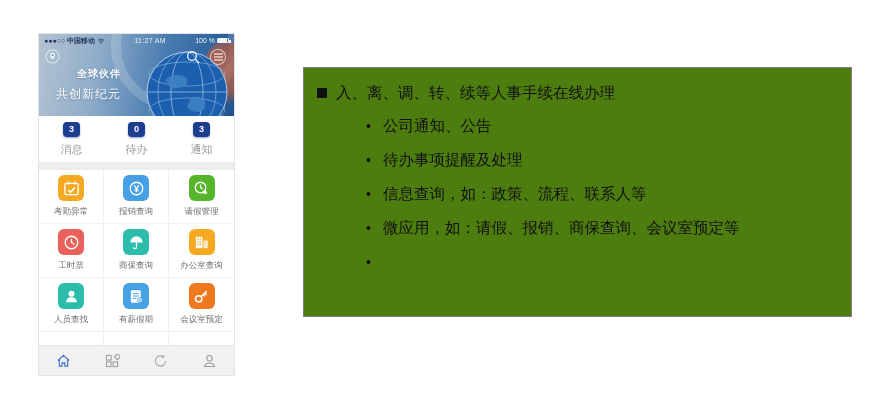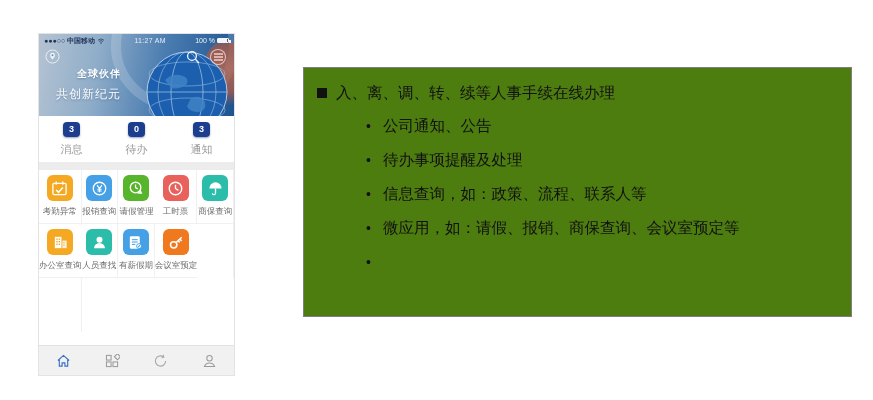--- a/index.html
+++ b/index.html
@@ -40,21 +40,21 @@
   
   .stats { height:46px; background:#fff; display:flex; }
   .stat { flex:1; display:flex; flex-direction:column; align-items:center; justify-content:center; }
   .stat-badge { min-width:17px; height:15px; padding:0 3px; background:#1d3e8f; border-radius:4px;
                 color:#fff; font-size:9px; font-weight:bold; display:flex; align-items:center;
                 justify-content:center; box-shadow:0 1px 2px rgba(20,50,120,.45); }
   .stat-label { margin-top:5px; font-size:11px; color:#9a9a9a; }
   .divider { height:8px; background:#ececec; }
 
   
-  .grid { flex:1; background:#fff; display:grid; grid-template-columns:repeat(5,1fr);
+  .grid { flex:1; background:#fff; display:grid; grid-template-columns:repeat(3,1fr);
           grid-template-rows:repeat(3,54px) 1fr; }
   .cell { border-right:1px solid #f0f0f0; border-bottom:1px solid #f0f0f0;
           display:flex; flex-direction:column; align-items:center; justify-content:center; }
   .cell:nth-child(3n) { border-right:none; }
   .cell.empty { border-bottom:none; }
   .app-icon { width:26px; height:26px; border-radius:6px; display:flex;
               align-items:center; justify-content:center; color:#fff; }
   .app-label { margin-top:5px; font-size:8.5px; color:#6b6b6b; white-space:nowrap; }
 
   

